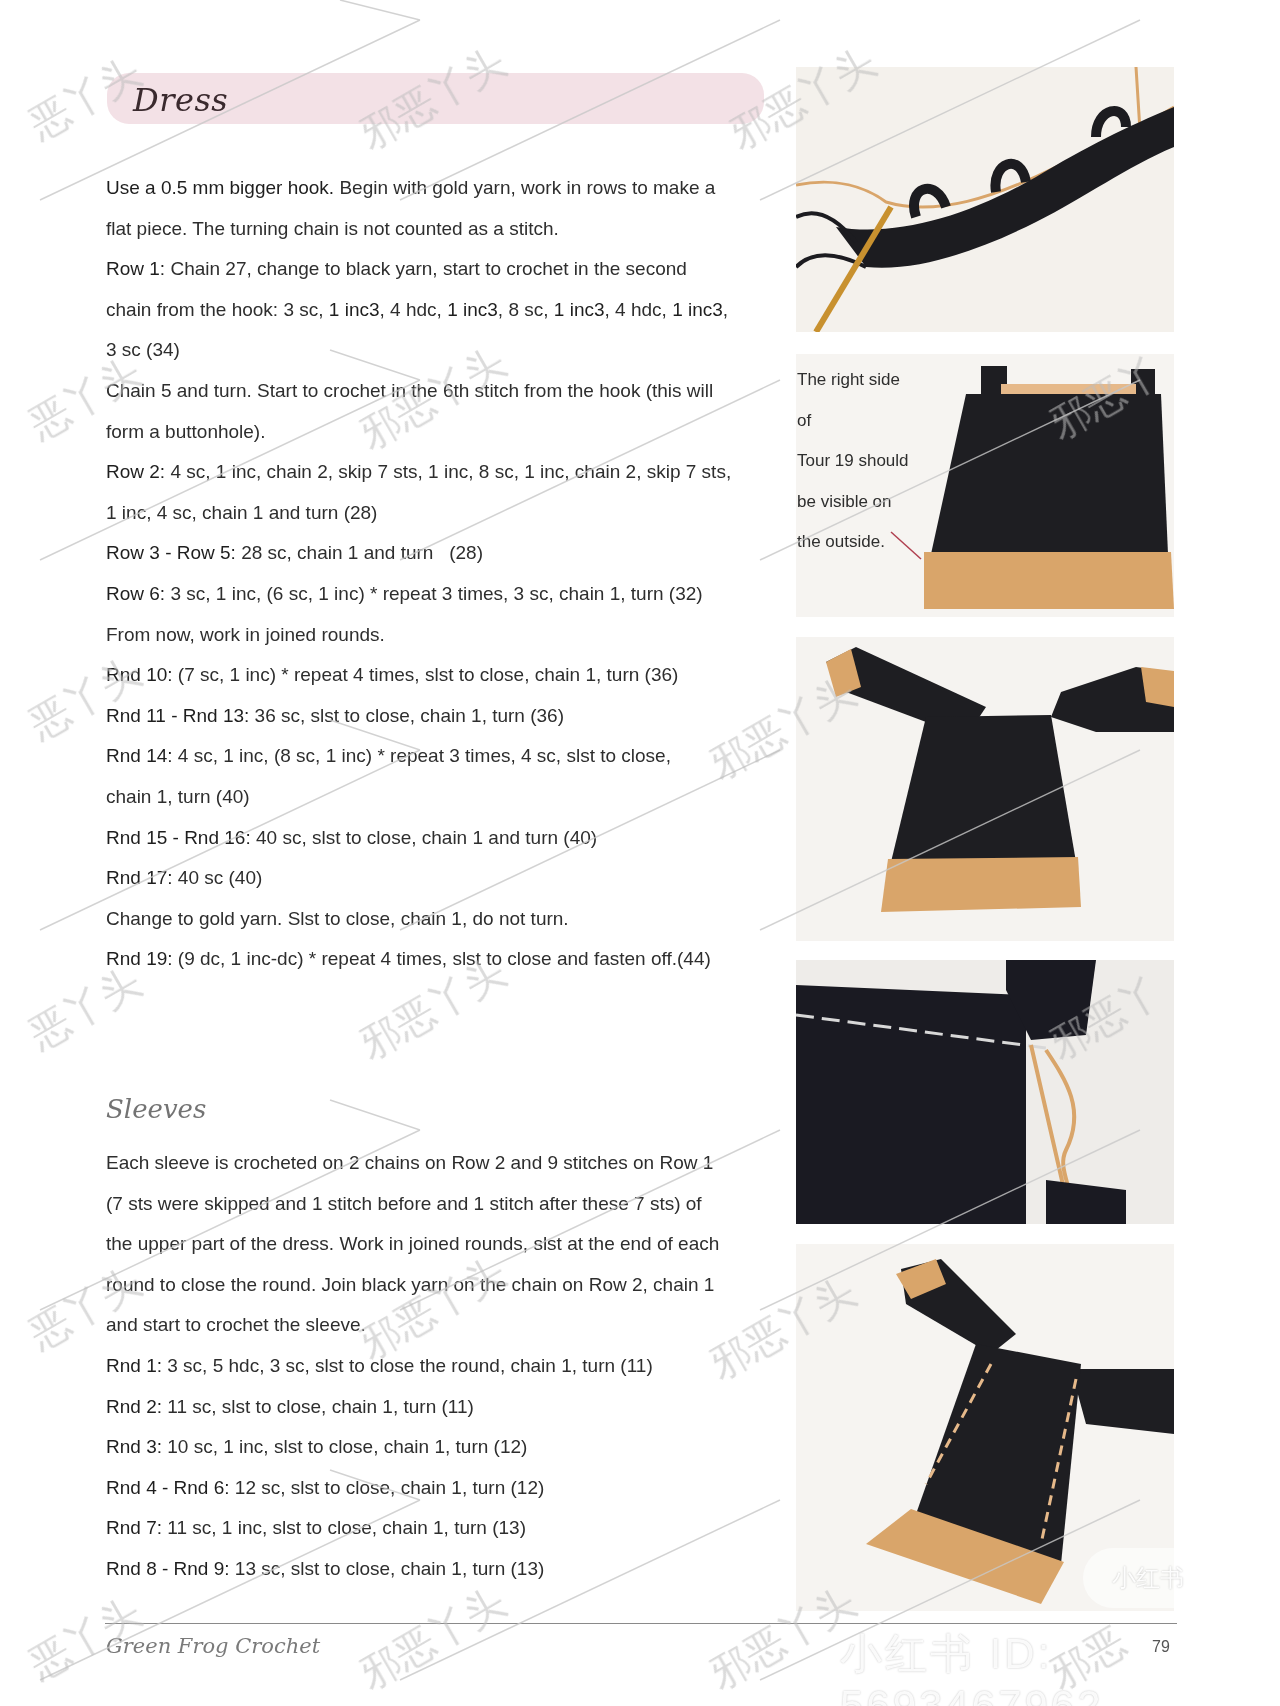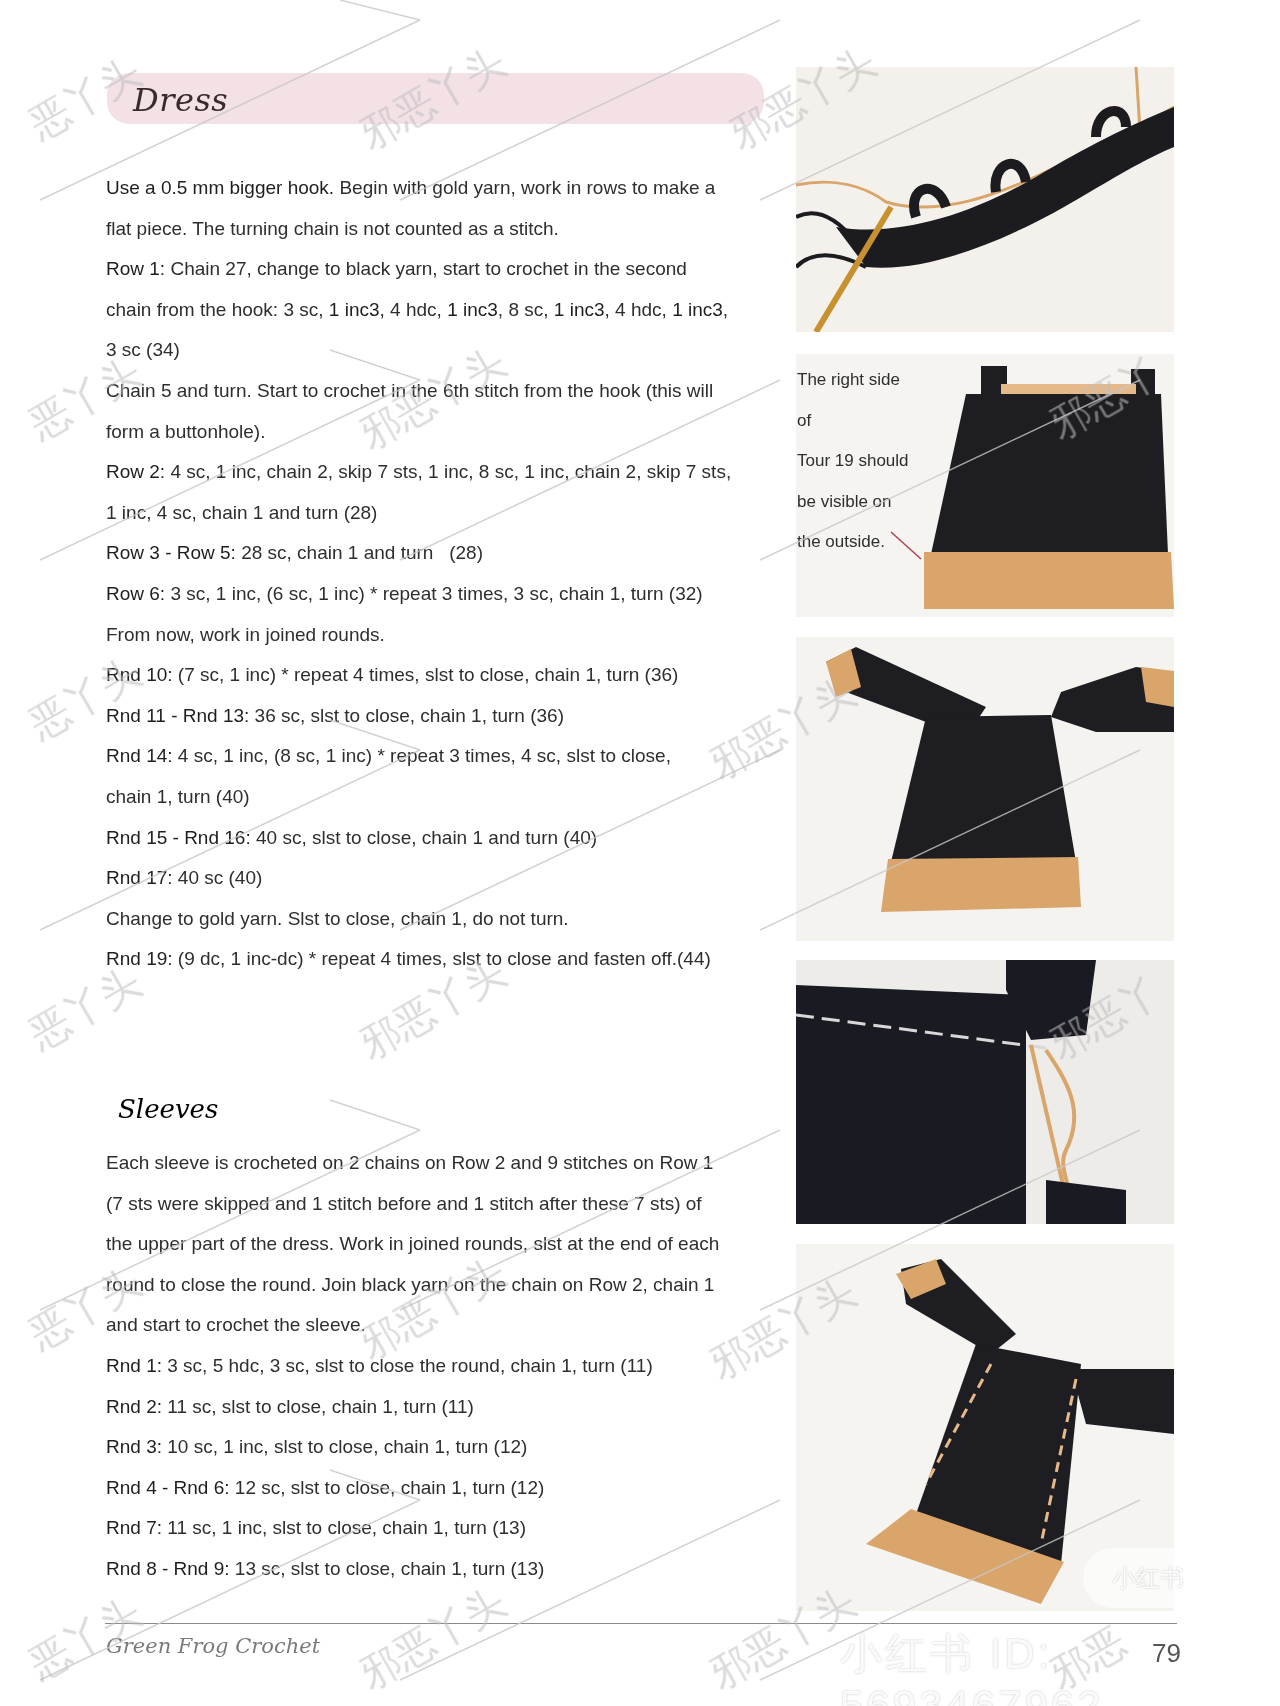--- a/index.html
+++ b/index.html
@@ -20,35 +20,35 @@
     position:absolute; left:26px; top:8px; font-size:32px; color:#3a2a2e;
     letter-spacing:0.5px;
   }
   .text-col {
     position:absolute; left:106px; width:660px;
     font-size:19px; line-height:40.6px; color:#2e2e2e;
   }
   .text-col p { margin:0; white-space:nowrap; }
   .text-col b { font-weight:400; color:#1e1e1e; }
   .sub-heading {
-    position:absolute; left:106px; top:1094px; font-size:26px; color:#000000;margin-left:12px;
+    position:absolute; left:106px; top:1094px; font-size:26px; color:#737373;
   }
   .photo { position:absolute; left:796px; width:378px; overflow:hidden; }
   .caption {
     position:absolute; left:797px; top:360px; width:120px;
     font-size:17px; line-height:40.6px; color:#2e2e2e;
   }
   .footer-line {
     position:absolute; left:105px; top:1623px; width:1072px; height:1px; background:#8a8a8a;
   }
   .footer-brand {
     position:absolute; left:106px; top:1634px; font-size:21px; color:#7a7a7a;
   }
   .page-number {
-    position:absolute; left:1152px; top:1638px; font-size:26px; color:#555;text-align:center;
+    position:absolute; left:1152px; top:1638px; font-size:16px; color:#555;text-align:center;
   }
   .wm-id {
     position:absolute; left:840px; top:1626px; font-size:42px; color:rgba(255,255,255,0.9);
     text-shadow:0 0 2px rgba(0,0,0,0.25); letter-spacing:3px;
   }
   .wm-badge {
     position:absolute; left:1083px; top:1548px; width:130px; height:60px; border-radius:30px;
     background:rgba(255,255,255,0.6); color:rgba(255,255,255,0.95);
     font-size:24px; text-align:center; line-height:60px; text-shadow:0 0 2px rgba(0,0,0,0.25);
   }

